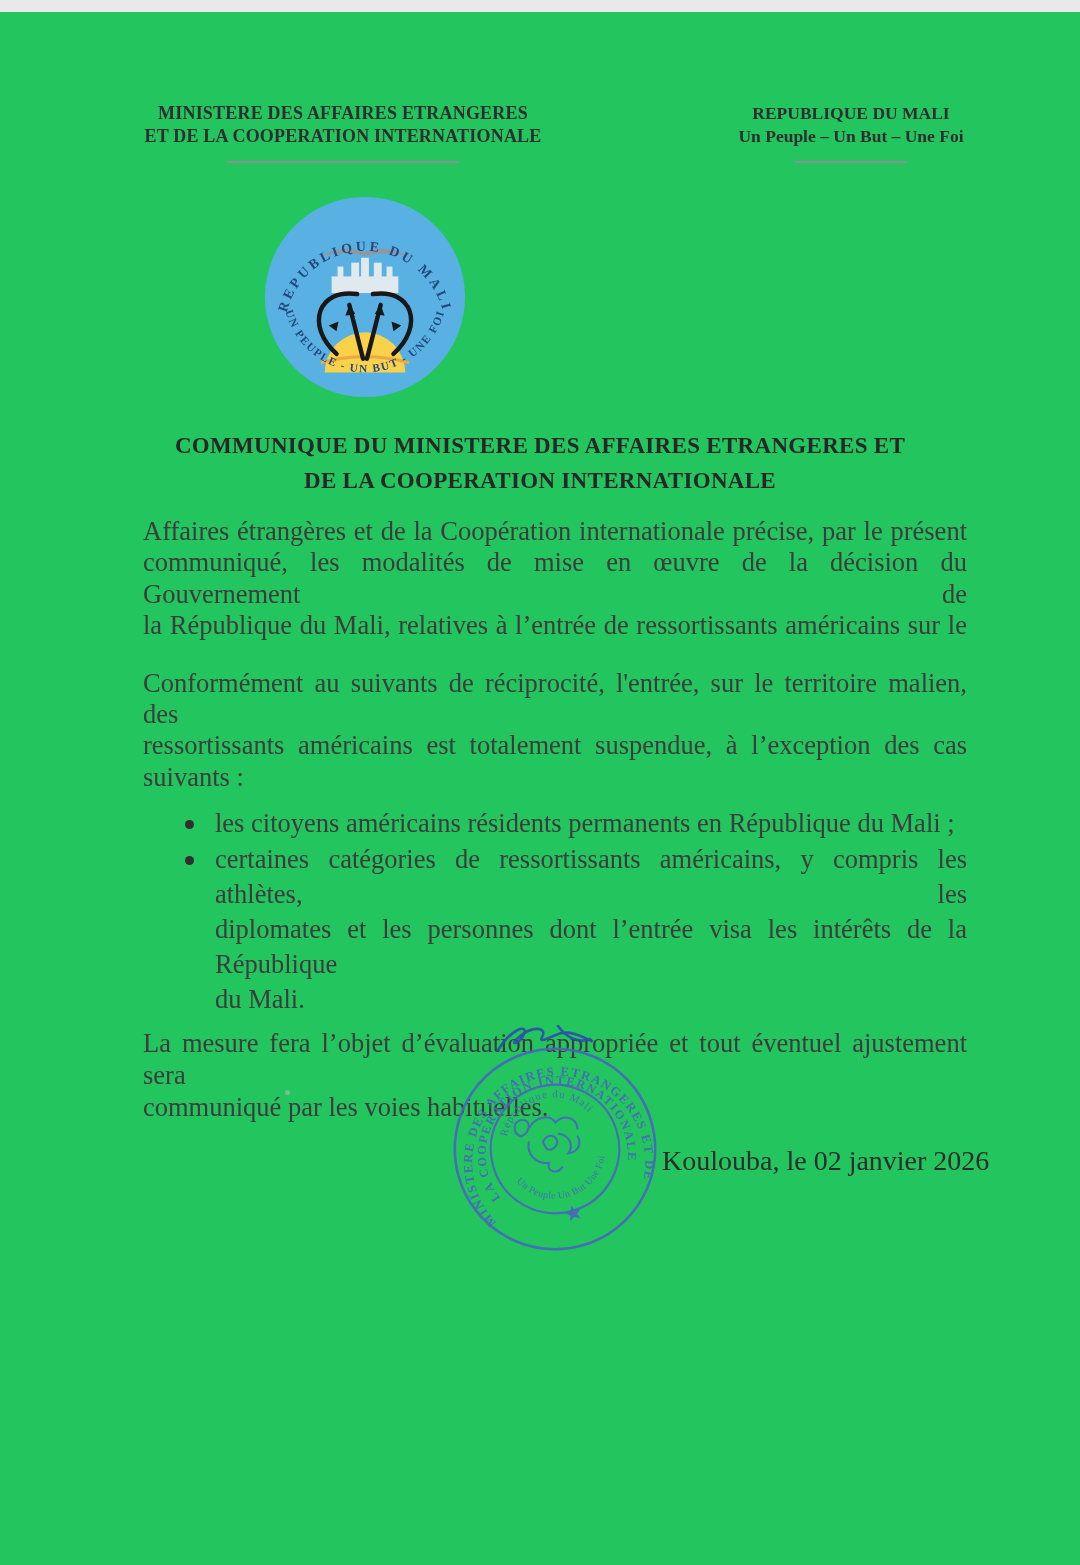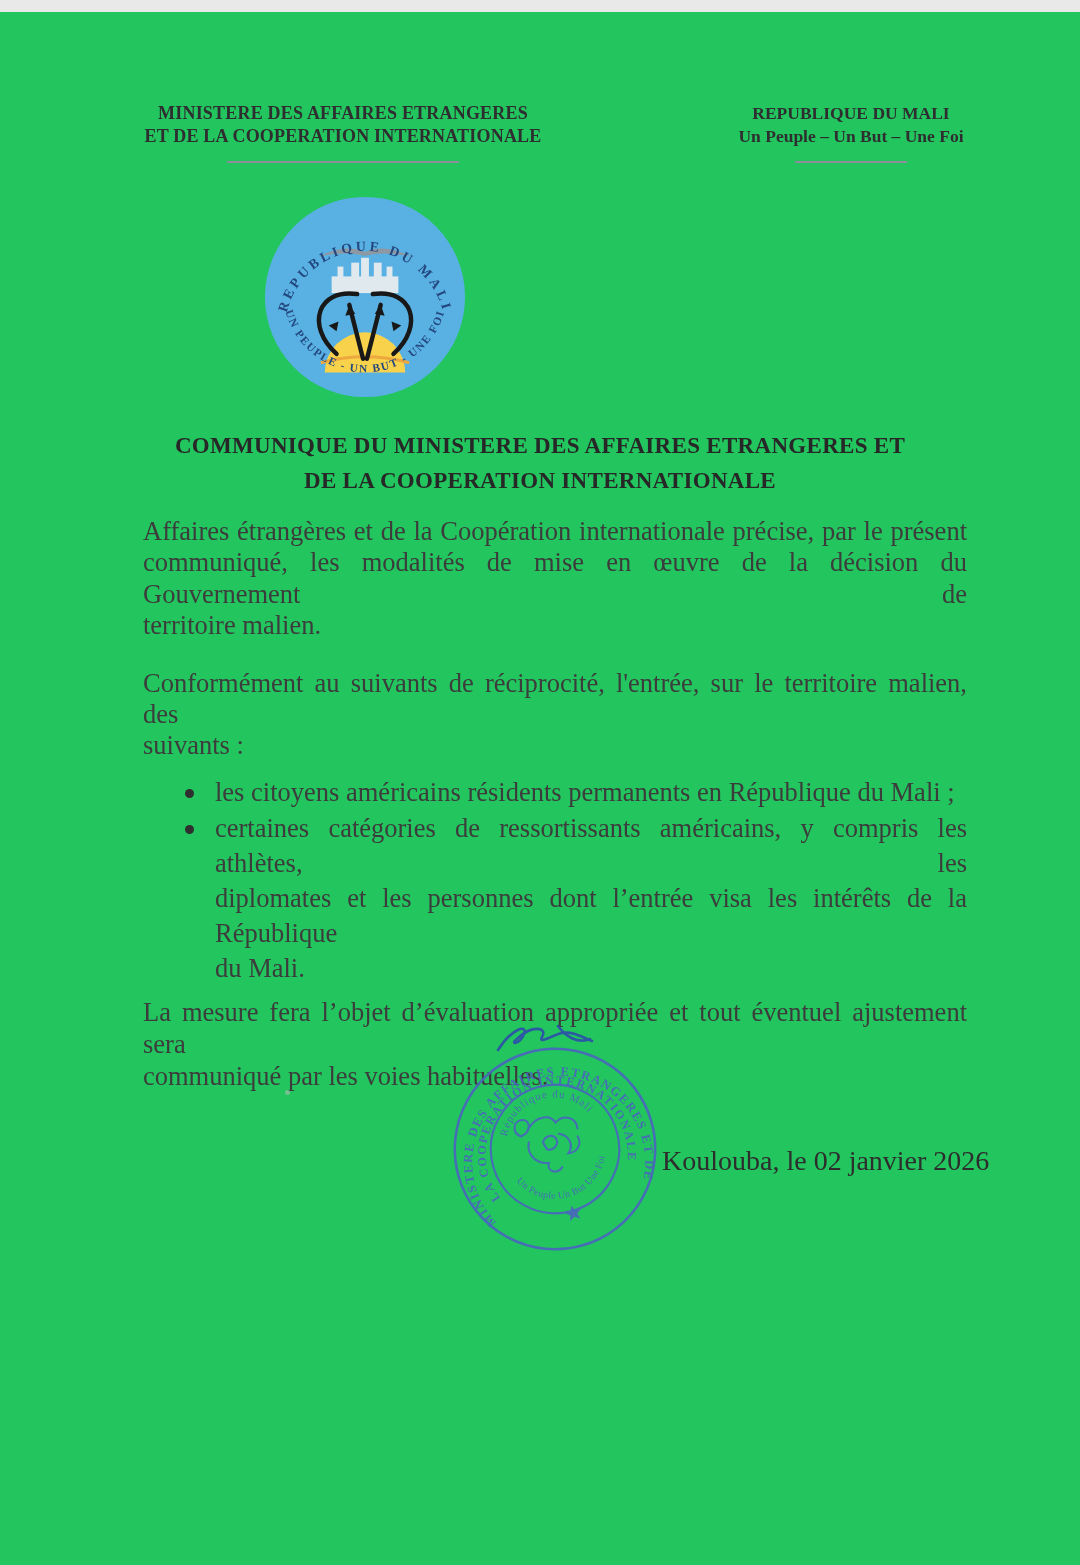--- a/index.html
+++ b/index.html
@@ -108,24 +108,25 @@
 
   <div class="title">
       <div class="bl">COMMUNIQUE DU MINISTERE DES AFFAIRES ETRANGERES ET</div>
       <div class="bl bl-last">DE LA COOPERATION INTERNATIONALE</div>
     </div>
 
   <div class="doc-body">
     <div class="para">
         <div class="bl">Affaires étrangères et de la Coopération internationale précise, par le présent</div>
         <div class="bl">communiqué, les modalités de mise en œuvre de la décision du Gouvernement de</div>
-        <div class="bl bl-last">territoire malien.</div>
+        <div class="bl">la République du Mali, relatives à l’entrée de ressortissants américains sur le</div>
       </div>
     <div class="para para2">
         <div class="bl">Conformément au suivants de réciprocité, l'entrée, sur le territoire malien, des</div>
+        <div class="bl">ressortissants américains est totalement suspendue, à l’exception des cas</div>
         <div class="bl bl-last">suivants :</div>
       </div>
     <ul class="cases">
       <li><span class="bl bl-last">les citoyens américains résidents permanents en République du Mali ;</span></li>
       <li>
           <div class="bl">certaines catégories de ressortissants américains, y compris les athlètes, les</div>
           <div class="bl">diplomates et les personnes dont l’entrée visa les intérêts de la République</div>
           <div class="bl bl-last">du Mali.</div>
         </li>
     </ul>

